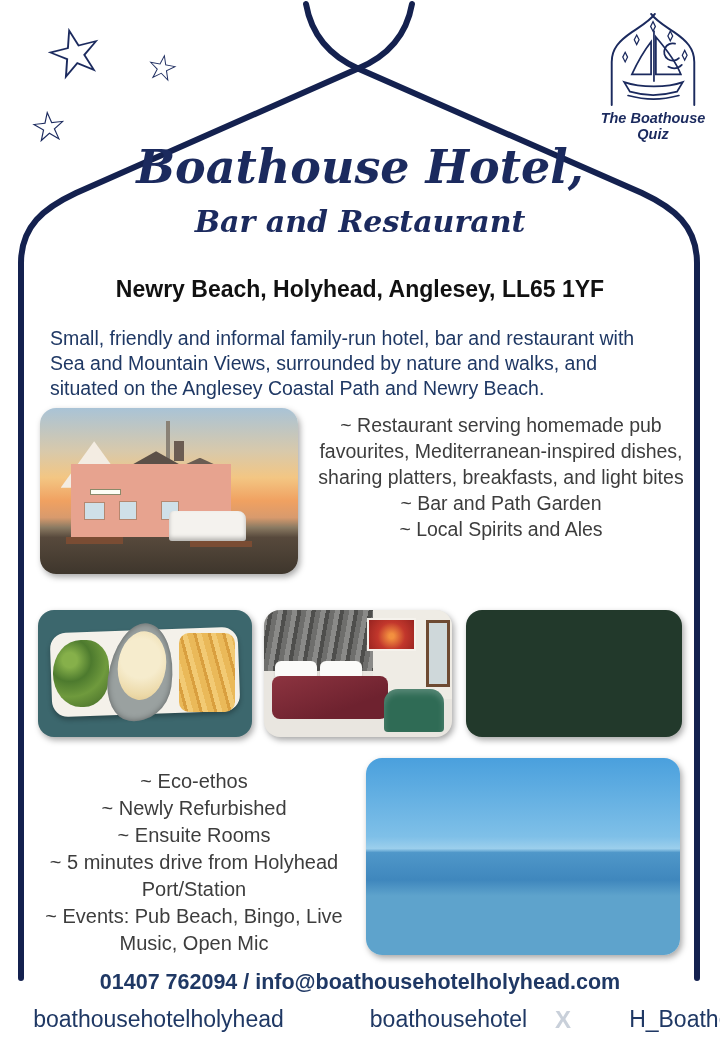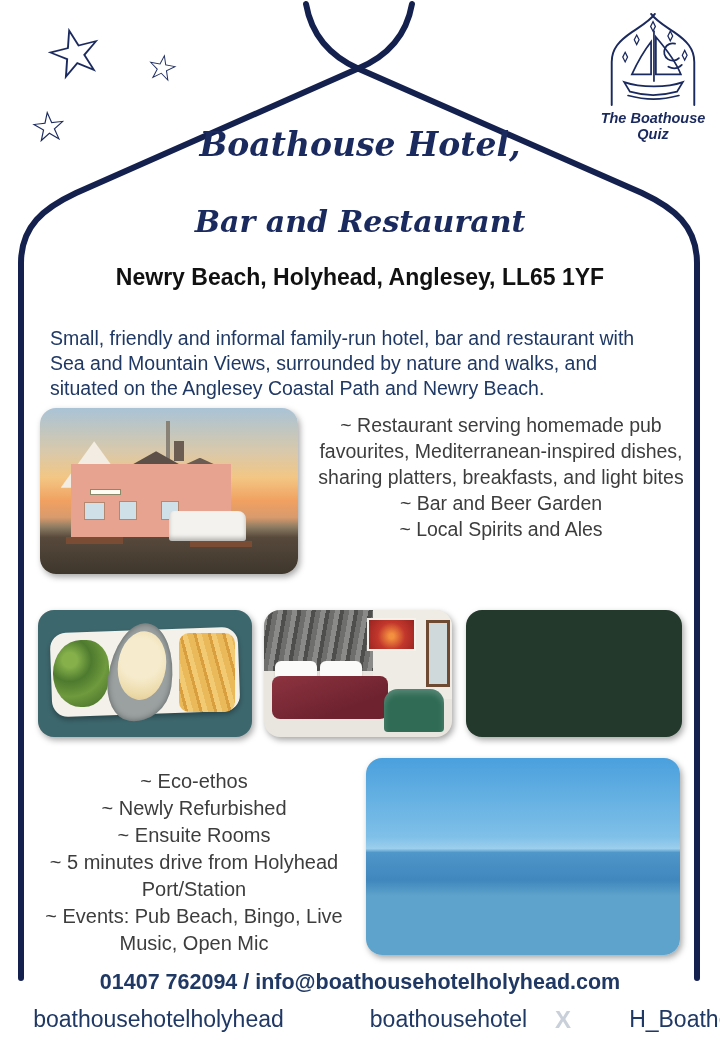--- a/index.html
+++ b/index.html
@@ -16,23 +16,23 @@
   .star2{left:146px;top:50px;font-size:36px;transform:rotate(10deg);}
   .star3{left:30px;top:106px;font-size:42px;transform:rotate(-6deg);}
 
   
   .logo{position:absolute;right:6px;top:12px;width:122px;text-align:center;}
   .logo-label{font-size:14.5px;font-weight:bold;font-style:italic;color:#1b2a5e;margin-top:2px;letter-spacing:0px;}
 
   
   .title{position:absolute;left:0;width:720px;text-align:center;color:#1b2a5e;
          font-family:"DejaVu Serif",serif;font-style:italic;font-weight:bold;}
-  .title1{top:125px;font-size:33px;}
+  .title1{top:140px;font-size:46px;}
   .title2{top:204px;font-size:30px;}
-  .address{position:absolute;left:0;top:264px;width:720px;text-align:center;color:#111;
+  .address{position:absolute;left:0;top:276px;width:720px;text-align:center;color:#111;
            font-size:23px;font-weight:bold;}
   .intro{position:absolute;left:50px;top:306px;width:620px;text-align:left;color:#1f3864;
          font-size:19.5px;line-height:25px;}
 
   
   .photo{position:absolute;border-radius:16px;overflow:hidden;box-shadow:2px 3px 6px rgba(0,0,0,.35);}
 
   
   .hotel-photo{left:40px;top:408px;width:258px;height:166px;
     background:linear-gradient(180deg,#a9c3d6 0%,#d8c9ab 26%,#f3c683 42%,#f0a161 56%,#d89a6d 66%,#8a7a62 72%,#57493c 78%,#3e362c 100%);}
@@ -149,21 +149,21 @@
       <div class="h-win" style="left:8%;top:52%;width:12%;height:22%;"></div>
       <div class="h-win" style="left:30%;top:50%;width:10%;height:24%;"></div>
       <div class="h-win" style="left:56%;top:50%;width:10%;height:24%;"></div>
     </div>
     <div class="h-car"></div>
     <div class="h-bench" style="left:10%;top:78%;width:22%;height:4%;"></div>
     <div class="h-bench" style="left:58%;top:80%;width:24%;height:4%;"></div>
   </div>
   <ul class="rest-points">
     <li>~ Restaurant serving homemade pub favourites, Mediterranean-inspired dishes, sharing platters, breakfasts, and light bites</li>
-    <li>~ Bar and Beer Garden</li>
+    <li>~ Bar and Path Garden</li>
     <li>~ Local Spirits and Ales</li>
   </ul>
 
   <div class="photo photo-food1">
     <div class="f1-plate"></div>
     <div class="f1-salad"></div>
     <div class="f1-fries"></div>
     <div class="f1-dish">
       <div class="f1-sauce"></div>
     </div>

